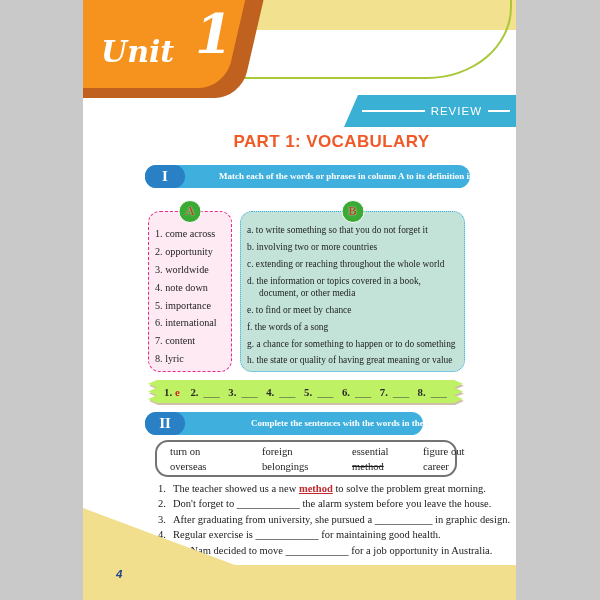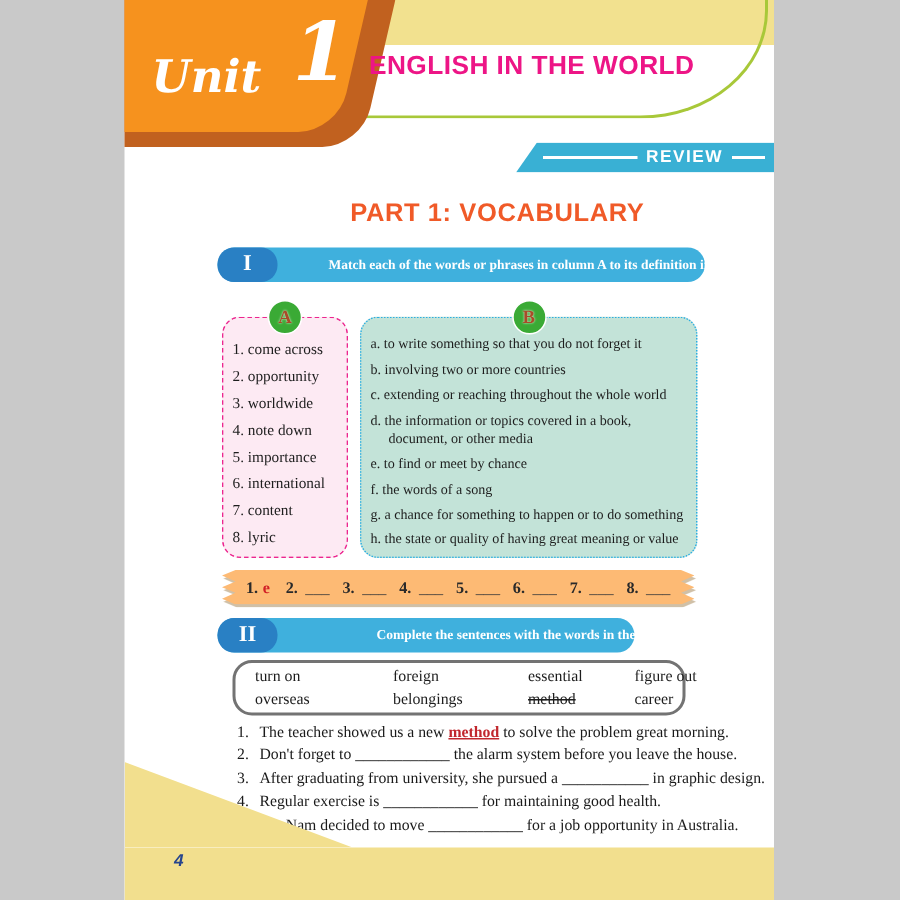--- a/index.html
+++ b/index.html
@@ -36,24 +36,24 @@
   .unit-num{
     position:absolute;left:96px;top:2px;
     font-family:"DejaVu Serif", serif;font-style:italic;font-weight:bold;font-size:54px;
   }
   .unit-title{
     position:absolute;left:163px;top:33px;
     font-family:"Liberation Sans", sans-serif;font-weight:bold;font-size:17.5px;
     color:#ed1586;letter-spacing:0.3px;white-space:nowrap;
   }
   .review{
-    position:absolute;top:95px;right:0;width:172px;height:20px;background:#39b0d4;
+    position:absolute;top:95px;right:0;width:172px;height:32px;background:#39b0d4;
     clip-path:polygon(14px 0,100% 0,100% 100%,0 100%);
     display:flex;align-items:center;color:#fff;
-    font-family:"Liberation Sans", sans-serif;font-weight:bold;font-size:11.5px;letter-spacing:1px;
+    font-family:"Liberation Sans", sans-serif;font-weight:normal;font-size:11.5px;letter-spacing:1px;
   }
   .rv-line{height:2.5px;background:#fff;display:inline-block;}
   .rv-left{flex:1;margin-left:18px;}
   .rv-right{width:22px;margin-right:6px;}
   .rv-text{margin:0 6px;}
   .part-title{
     position:absolute;left:0;top:132px;width:100%;text-align:center;
     font-family:"Liberation Sans", sans-serif;font-weight:bold;font-size:17px;
     color:#f05a28;letter-spacing:0.4px;padding-left:32px;
   }
@@ -94,21 +94,21 @@
     font-size:9.4px;line-height:11.6px;margin-bottom:5.4px;color:#1d1d1d;
     padding-left:12px;text-indent:-12px;white-space:nowrap;
   }
   .b-item.wrap{white-space:normal;}
   
   .strip-wrap{
     position:absolute;left:65px;top:380px;width:315px;height:23px;
     filter:drop-shadow(1.5px 2px 0 rgba(170,140,95,0.55));
   }
   .strip{
-    width:100%;height:100%;background:#fdba74;
+    width:100%;height:100%;background:#bef264;
     clip-path:polygon(9px 0,calc(100% - 9px) 0,100% 16%,calc(100% - 9px) 33%,100% 50%,calc(100% - 9px) 66%,100% 83%,calc(100% - 9px) 100%,9px 100%,0 83%,9px 66%,0 50%,9px 33%,0 16%);
     display:flex;align-items:center;justify-content:space-between;
     padding:0 16px;box-sizing:border-box;
     font-size:10.8px;font-weight:bold;color:#2a2a2a;
   }
   .s-ans{color:#d12026;margin-left:3px;}
   .s-blank{color:#3a3a3a;margin-left:2px;font-weight:normal;}
   
   .wordbox{
     position:absolute;left:72px;top:440px;width:302px;height:37px;
@@ -141,21 +141,20 @@
 <div class="page">
 
   <div class="top-band"></div>
   <div class="green-curve"></div>
   <div class="unit-shadow"></div>
   <div class="unit-banner"></div>
   <div class="unit-text">
     <span class="unit-word">Unit</span>
     <span class="unit-num">1</span>
   </div>
-  <div class="unit-title">ENGLISH IN THE WORLD</div>
 
   <div class="review">
     <span class="rv-line rv-left"></span>
     <span class="rv-text">REVIEW</span>
     <span class="rv-line rv-right"></span>
   </div>
 
   <div class="part-title">PART 1: VOCABULARY</div>
 
   <div class="pill pill-1">

